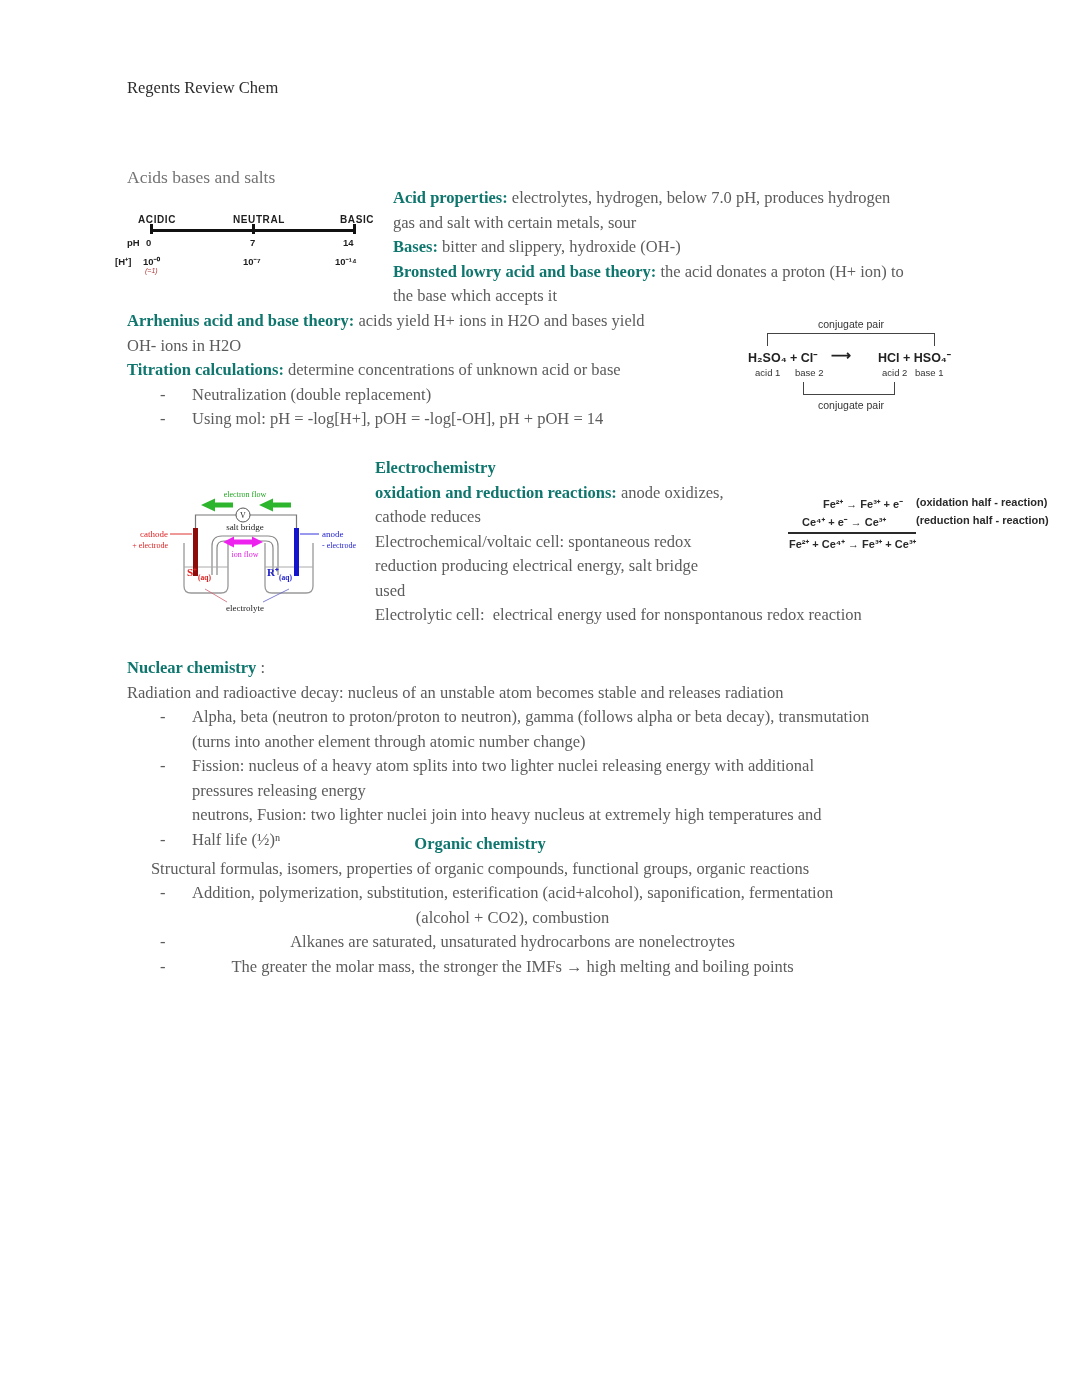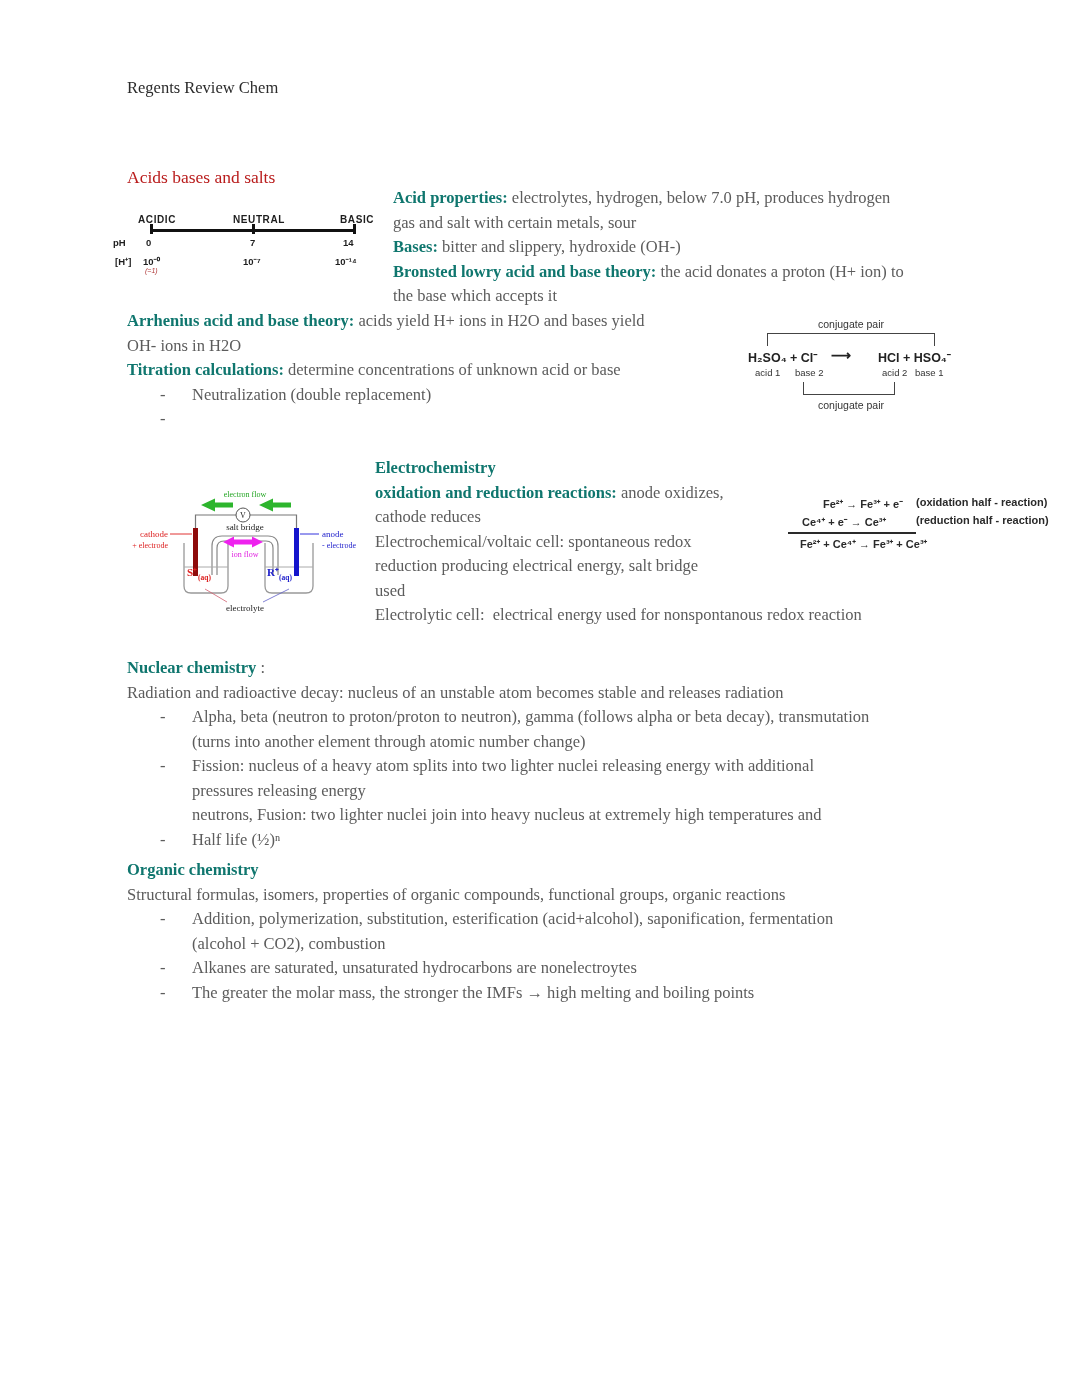--- a/index.html
+++ b/index.html
@@ -3,21 +3,21 @@
 <meta charset="utf-8">
 <style>
   html,body{margin:0;padding:0;background:#fff;}
   .page{position:relative;width:1080px;height:1397px;background:#ffffff;overflow:hidden;
         font-family:"Liberation Serif", serif;color:#5c5c5c;margin-top:16px;}
   .abs{position:absolute;}
   .para{font-size:16.5px;line-height:24.5px;}
   .line{white-space:pre-wrap;min-height:24.5px;}
   .b{font-weight:bold;color:#0f766e;}
   .doc-title{left:127px;top:62px;font-size:16.5px;color:#2b2b2b;}
-  .sec-heading{font-size:17.5px;color:#b91c1c;}
+  .sec-heading{font-size:17.5px;color:#737373;}
   .bullet-line{position:relative;padding-left:65px;}
   .dash{position:absolute;left:33px;top:0;}
   .cont-line{padding-left:65px;}
 
   
   .ph-scale{left:113px;top:192px;width:262px;height:78px;font-family:"Liberation Sans",sans-serif;color:#1e1e1e;}
   .ph-zone{position:absolute;top:6px;font-size:10px;font-weight:bold;letter-spacing:.6px;}
   .ph-line{position:absolute;left:37px;top:21px;width:206px;height:2.5px;background:#111;}
   .ph-tick{position:absolute;top:16px;width:2.5px;height:10px;background:#111;}
   .ph-row-lab{position:absolute;font-size:9.5px;font-weight:bold;}
@@ -39,59 +39,59 @@
 
   
   .half-rx{left:788px;top:480px;width:280px;height:58px;font-family:"Liberation Sans",sans-serif;
            font-weight:bold;color:#2a2a2a;font-size:11px;}
   .hr-eq,.hr-lab{position:absolute;white-space:pre;}
   .hr-eq1{left:35px;top:0;}
   .hr-lab1{left:128px;top:0;}
   .hr-eq2{left:14px;top:18px;}
   .hr-lab2{left:128px;top:18px;}
   .hr-rule{position:absolute;left:0;top:36px;width:128px;height:1.5px;background:#2a2a2a;}
-  .hr-eq3{left:12px;top:40px;}
+  .hr-eq3{left:1px;top:40px;}
 
   
   .cell-wrap{left:123px;top:456px;width:245px;height:145px;}
   .cell-wrap svg{display:block;}
   .svg-t{font-family:"Liberation Serif",serif;font-size:9px;}
   .green-t{fill:#23a523;}
   .red-t{fill:#dd2222;}
   .blue-t{fill:#2222cc;}
   .mag-t{fill:#e01ee0;}
   .dark-t{fill:#222;}
   .ion{font-size:11px;font-weight:bold;}
   .subt{font-size:7.5px;font-weight:bold;}
   .small-t{font-size:8px;}
 
   .electro-block{left:375px;top:440px;}
   .props-block{left:393px;top:170px;}
   .arr-block{left:127px;top:293px;}
   .nuclear-block{left:127px;top:640px;}
-  .organic-block{left:127px;top:842px;}
+  .organic-block{left:127px;top:816px;text-align:center;}
 </style>
 </head>
 <body>
 
 <div class="page">
 
   <div class="abs doc-title">Regents Review Chem</div>
 
   <div class="abs sec-heading" style="left:127px;top:151px;">Acids bases and salts</div>
 
   <div class="abs ph-scale">
     <span class="ph-zone" style="left:25px;">ACIDIC</span>
     <span class="ph-zone" style="left:120px;">NEUTRAL</span>
     <span class="ph-zone" style="left:227px;">BASIC</span>
     <div class="ph-line"></div>
     <div class="ph-tick" style="left:37px;"></div>
     <div class="ph-tick" style="left:139px;"></div>
     <div class="ph-tick" style="left:240px;"></div>
-    <span class="ph-row-lab" style="left:0;top:29px;">pH</span>
+    <span class="ph-row-lab" style="left:14px;top:29px;">pH</span>
     <span class="ph-val" style="left:33px;top:29px;">0</span>
     <span class="ph-val" style="left:137px;top:29px;">7</span>
     <span class="ph-val" style="left:230px;top:29px;">14</span>
     <span class="ph-row-lab" style="left:2px;top:47px;">[H⁺]</span>
     <span class="ph-val" style="left:30px;top:47px;">10⁻⁰</span>
     <span class="ph-val" style="left:130px;top:47px;">10⁻⁷</span>
     <span class="ph-val" style="left:222px;top:47px;">10⁻¹⁴</span>
     <span class="ph-note">(=1)</span>
   </div>
 
@@ -101,21 +101,21 @@
     <div class="line"><span class="b">Bases:</span><span> bitter and slippery, hydroxide (OH-)</span></div>
     <div class="line"><span class="b">Bronsted lowry acid and base theory:</span><span> the acid donates a proton (H+ ion) to</span></div>
     <div class="line"><span>the base which accepts it</span></div>
   </div>
 
   <div class="abs para arr-block">
     <div class="line"><span class="b">Arrhenius acid and base theory:</span><span> acids yield H+ ions in H2O and bases yield</span></div>
     <div class="line"><span>OH- ions in H2O</span></div>
     <div class="line"><span class="b">Titration calculations:</span><span> determine concentrations of unknown acid or base</span></div>
     <div class="line bullet-line"><span class="dash">-</span><span>Neutralization (double replacement)</span></div>
-    <div class="line bullet-line"><span class="dash">-</span></div>
+    <div class="line bullet-line"><span class="dash">-</span><span>Using mol: pH = -log[H+], pOH = -log[-OH], pH + pOH = 14</span></div>
   </div>
 
   <div class="abs conjugate">
     <div class="cj-label cj-top">conjugate pair</div>
     <div class="cj-bracket-top"></div>
     <span class="cj-f" style="left:3px;">H₂SO₄ + Cl⁻</span>
     <span class="cj-arrow">⟶</span>
     <span class="cj-f" style="left:133px;">HCl + HSO₄⁻</span>
     <span class="cj-sub" style="left:10px;">acid 1</span>
     <span class="cj-sub" style="left:50px;">base 2</span>

